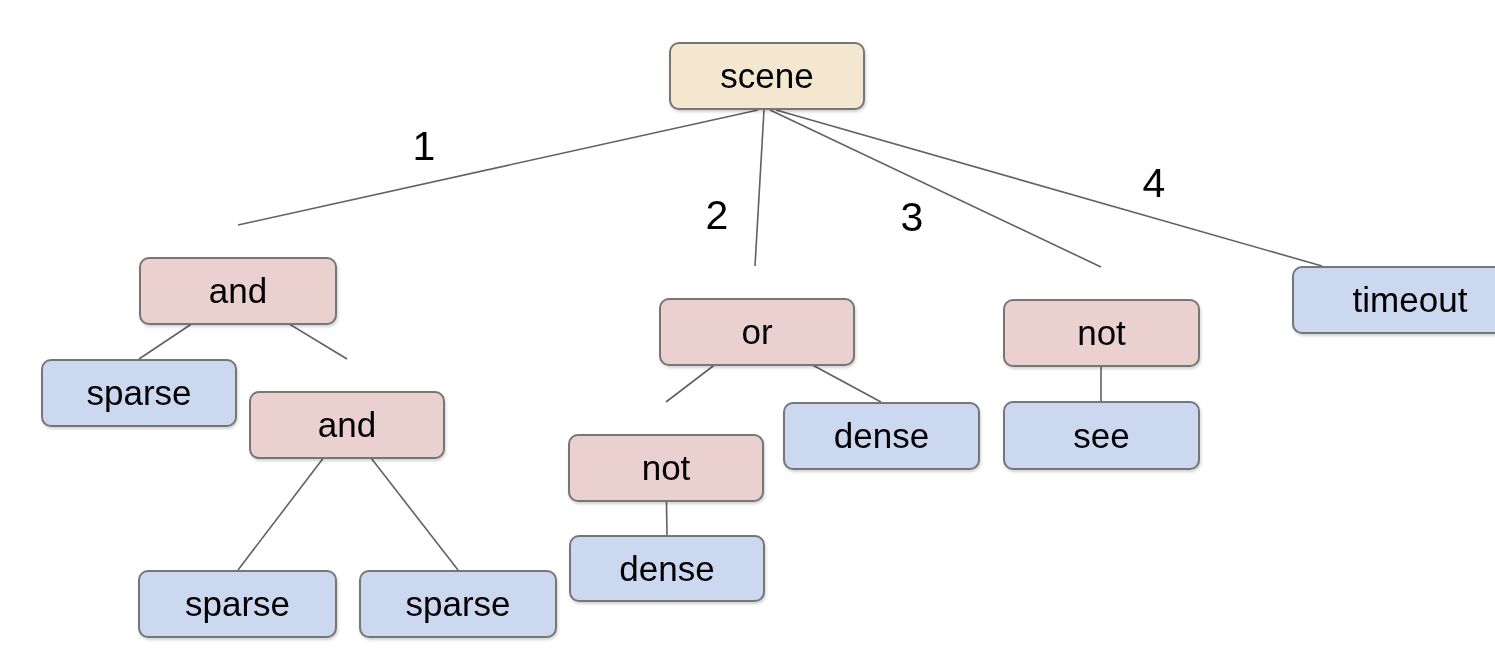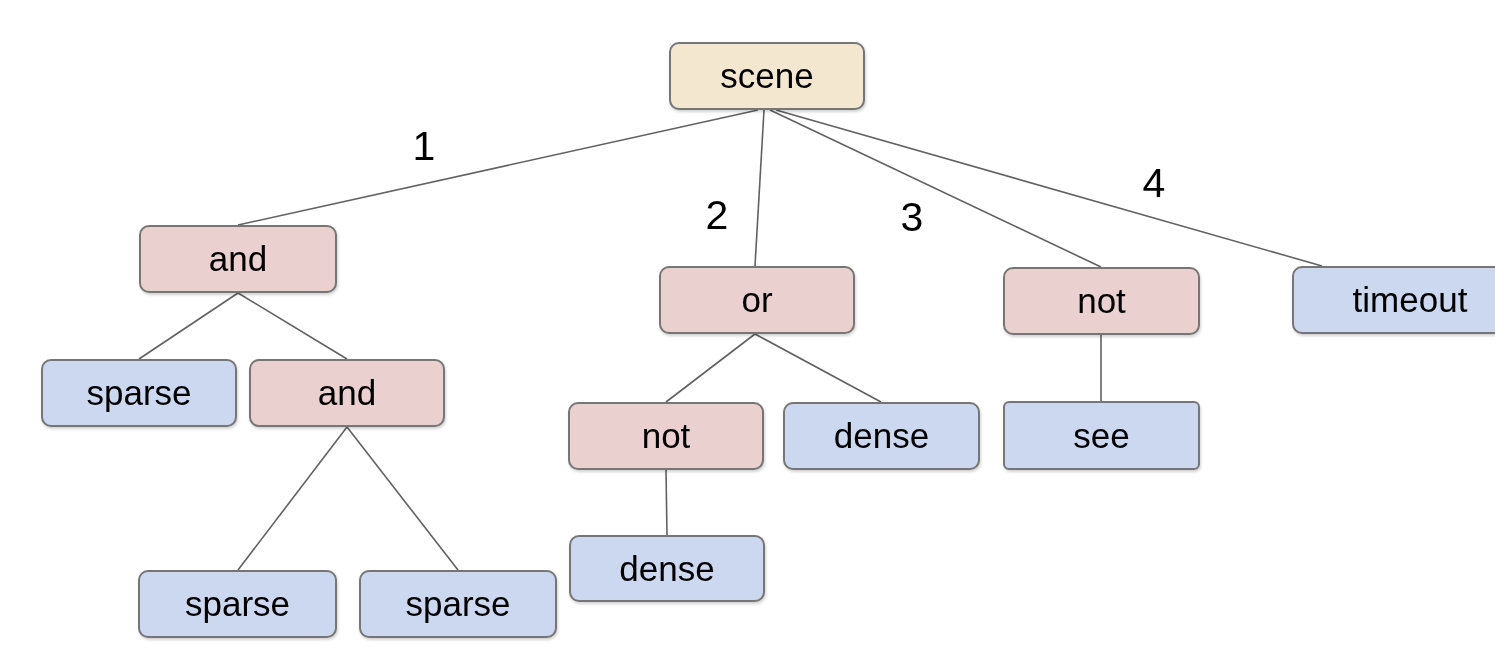--- a/index.html
+++ b/index.html
@@ -25,21 +25,21 @@
     border: 2px solid #767676;
     border-radius: 10px;
     display: flex;
     align-items: center;
     justify-content: center;
     font-size: 35px;
     color: #000000;
     box-shadow: 1px 2px 3px rgba(0,0,0,0.18);
   }
   .node.root     { background: var(--root-color); }
-  .node.operator { background: var(--operator-color); }
+  .node.operator { background: var(--operator-color); margin-top: 32px; }
   .node.leaf     { background: var(--leaf-color); }
   .edge-label {
     position: absolute;
     transform: translate(-50%, -50%);
     font-size: 41px;
     color: #000000;
     line-height: 1;
     white-space: nowrap;
   }
 </style>
@@ -82,21 +82,21 @@
       </div>
       <div class="node operator" style="left: 249px; top: 359px; width: 196px; height: 68px; border-color: rgb(118, 118, 118);">
         <span>and</span>
       </div>
       <div class="node operator" style="left: 568px; top: 402px; width: 196px; height: 68px; border-color: rgb(118, 118, 118);">
         <span>not</span>
       </div>
       <div class="node leaf" style="left: 783px; top: 402px; width: 197px; height: 68px; border-color: rgb(118, 118, 118);">
         <span>dense</span>
       </div>
-      <div class="node leaf" style="left: 1003px; top: 401px; width: 197px; height: 69px; border-color: rgb(118, 118, 118); border-radius: 6px;">
+      <div class="node leaf" style="left: 1003px; top: 401px; width: 197px; height: 69px; border-color: rgb(118, 118, 118);">
         <span>see</span>
       </div>
       <div class="node leaf" style="left: 138px; top: 570px; width: 199px; height: 68px; border-color: rgb(118, 118, 118);">
         <span>sparse</span>
       </div>
       <div class="node leaf" style="left: 359px; top: 570px; width: 198px; height: 68px; border-color: rgb(118, 118, 118);">
         <span>sparse</span>
       </div>
       <div class="node leaf" style="left: 569px; top: 535px; width: 196px; height: 67px; border-color: rgb(118, 118, 118);">
         <span>dense</span>

